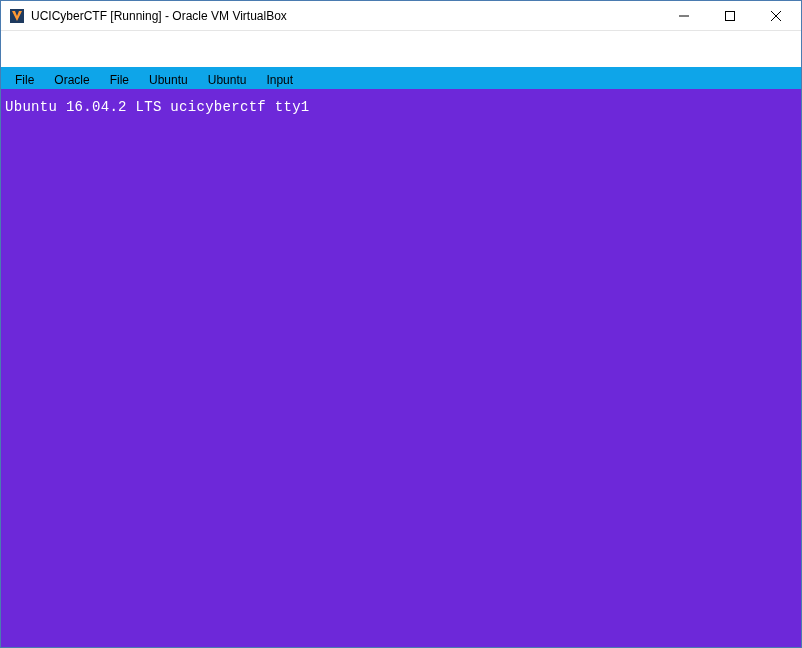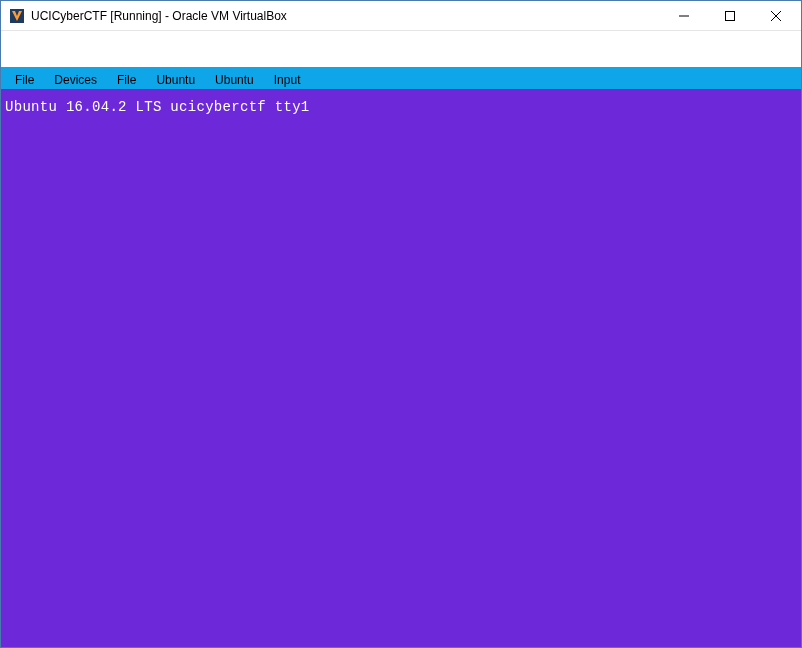--- a/index.html
+++ b/index.html
@@ -120,21 +120,21 @@
       <svg width="10" height="10" viewBox="0 0 10 10">
           <line x1="0" y1="0" x2="10" y2="10" stroke="#000" stroke-width="1"></line>
           <line x1="10" y1="0" x2="0" y2="10" stroke="#000" stroke-width="1"></line>
         </svg>
     </div>
   </div>
 </div>
 
 <div class="menubar">
   <span class="menu-item">File</span>
-  <span class="menu-item">Devices</span>
+  <span class="menu-item">Oracle</span>
   <span class="menu-item">File</span>
   <span class="menu-item">Ubuntu</span>
   <span class="menu-item">Ubuntu</span>
   <span class="menu-item">Input</span>
 </div>
 
 <div class="terminal">
   <div class="terminal-line">Ubuntu 16.04.2 LTS ucicyberctf tty1</div>
   <div class="blank-line"></div>
 </div>

